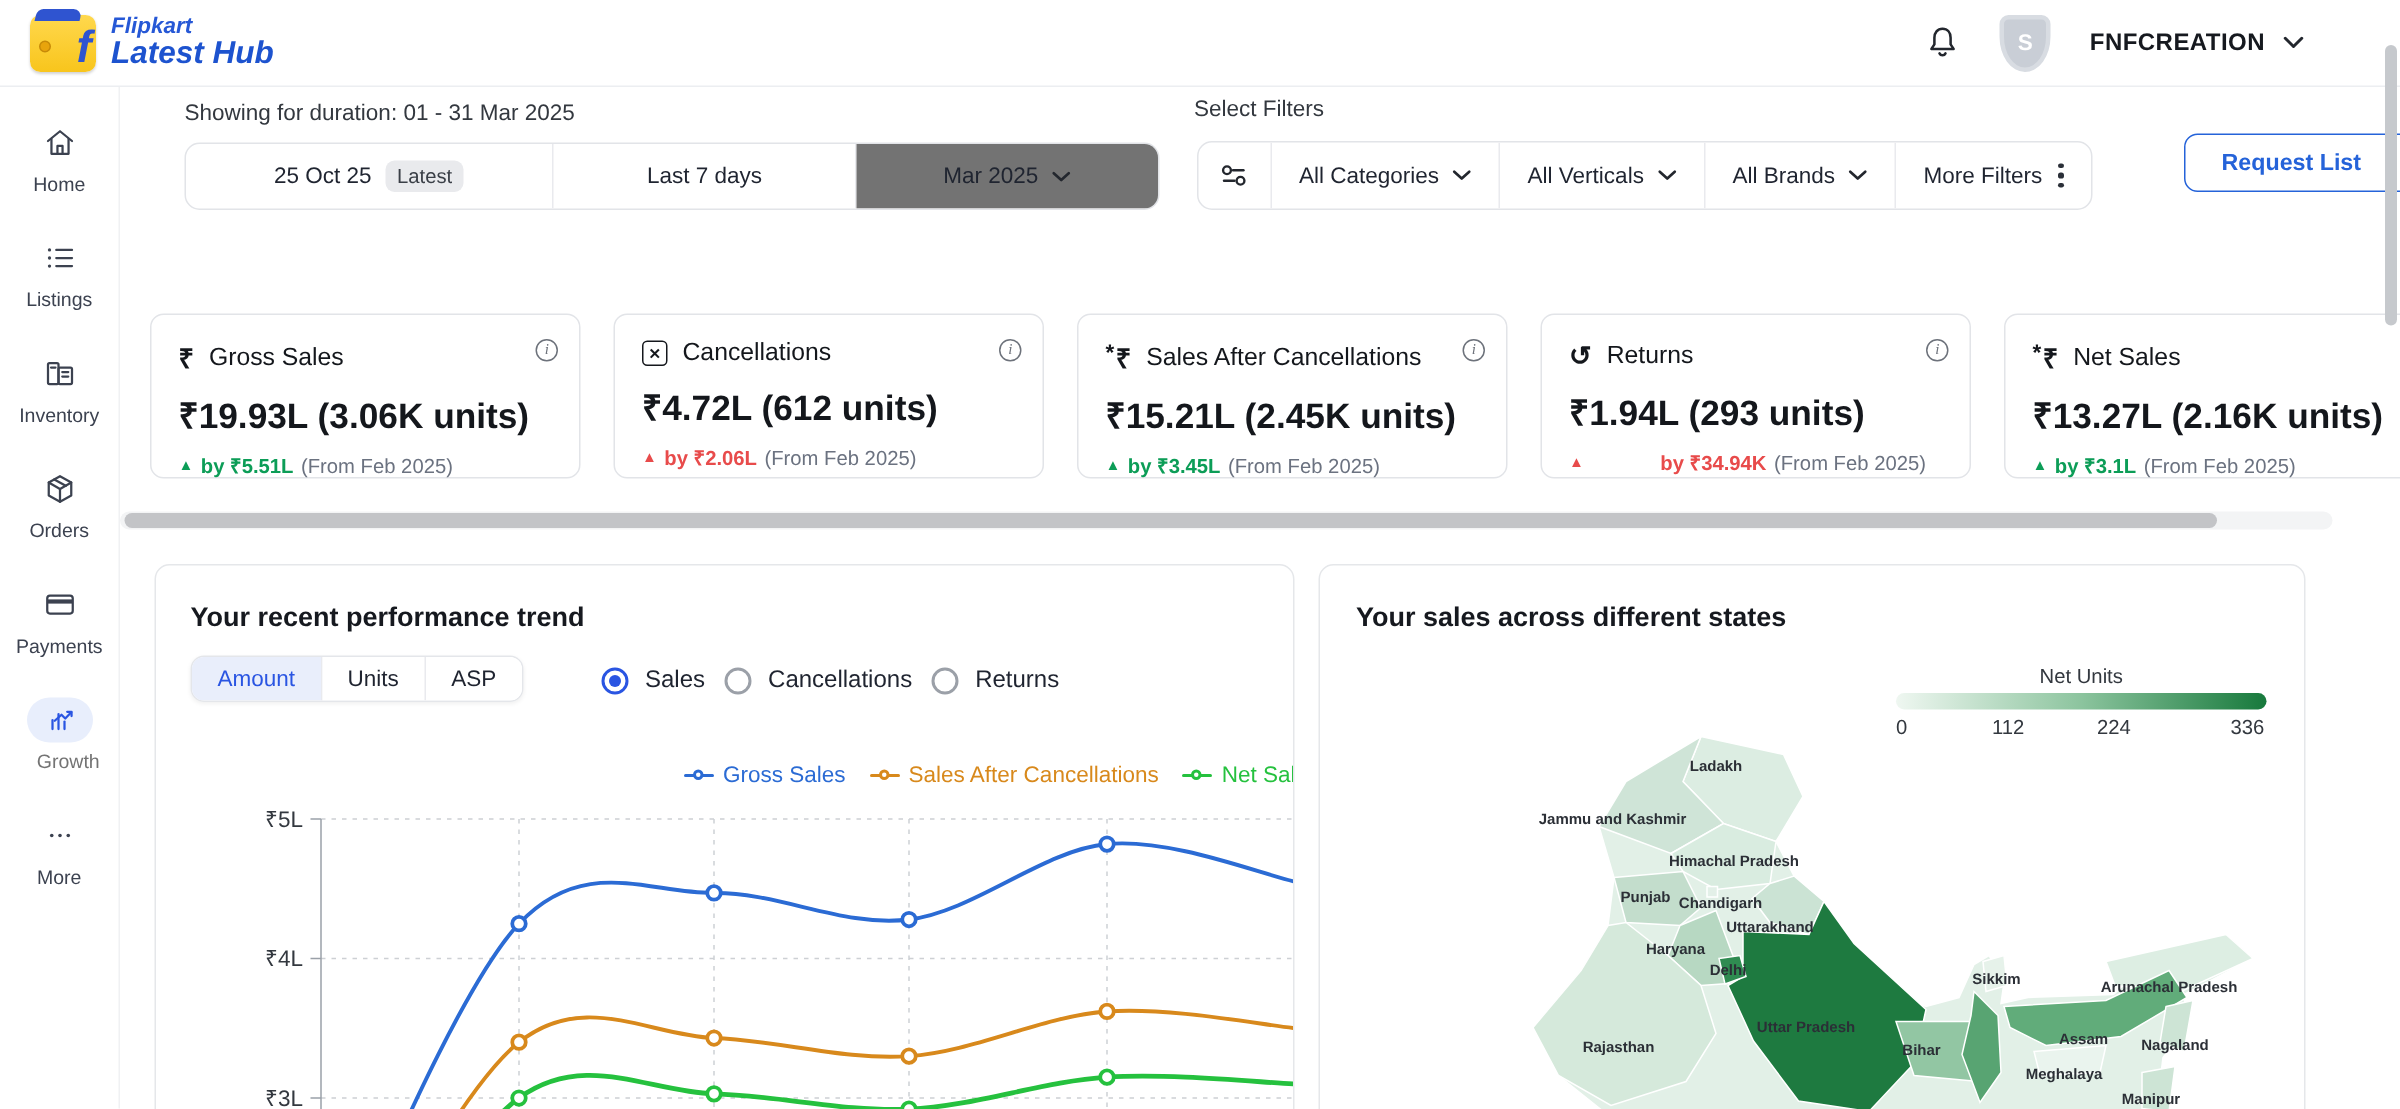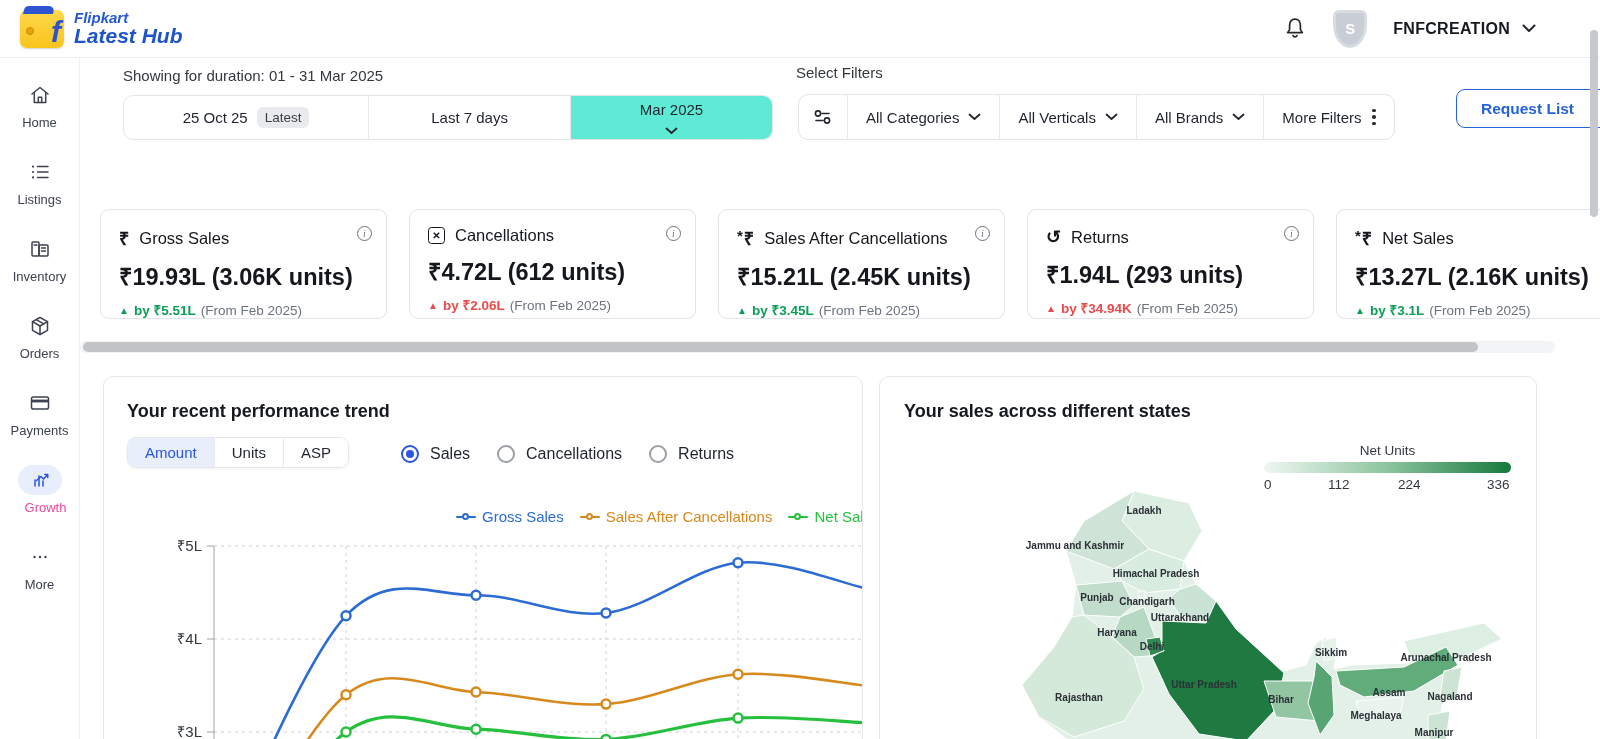--- a/index.html
+++ b/index.html
@@ -30,35 +30,35 @@
     letter-spacing:.3px; color:#16191f; cursor:pointer; }
 
   
   .sidebar { position:absolute; left:0; top:58px; width:80px; bottom:0; background:#fff;
     border-right:1px solid #f0f1f3; display:flex; flex-direction:column; align-items:center;
     padding-top:22px; gap:27px; z-index:20; }
   .navitem { display:flex; flex-direction:column; align-items:center; gap:5px; cursor:pointer; width:72px; }
   .navitem .nlabel { font-size:13px; color:#3c4250; }
   .navitem .icwrap { width:44px; height:30px; display:flex; align-items:center; justify-content:center; border-radius:15px; }
   .navitem.active .icwrap { background:#e8eefc; }
-  .navitem.active .nlabel { color:#ec4899;margin-left:12px; }
+  .navitem.active .nlabel { color:#737373;margin-left:12px; }
   .navitem svg { stroke:#3c4250; fill:none; stroke-width:1.5; stroke-linecap:round; stroke-linejoin:round; }
   .navitem.active svg { stroke:#2a55e2; }
 
   
   .main { position:absolute; left:80px; top:58px; right:0; bottom:0; background:#fff; }
   .duration { position:absolute; left:43px; top:9px; font-size:15px; color:#33383f; }
   .selfilters { position:absolute; left:716px; top:6px; font-size:15px; color:#33383f; }
 
   .datectrl { position:absolute; left:43px; top:37px; height:45px; width:650px; display:flex;
     border:1px solid #e2e4e8; border-radius:10px; overflow:hidden; background:#fff; }
   .dateseg { display:flex; align-items:center; justify-content:center; gap:9px; font-size:15px;
     color:#1f2430; border-right:1px solid #e9eaee; cursor:pointer; padding:0 14px; flex:1; }
   .dateseg:last-child { border-right:none; }
-  .dateseg.active { background:#5eead4;flex-direction:column; }
+  .dateseg.active { background:#737373; }
   .badge { background:#e9eaed; border-radius:6px; padding:3px 8px; font-size:13.5px; color:#3a3f47; }
   .caret svg { display:block; }
 
   .filterctrl { position:absolute; left:718px; top:36px; height:46px; display:flex;
     border:1px solid #e2e4e8; border-radius:10px; overflow:hidden; background:#fff; }
   .fseg { display:flex; align-items:center; justify-content:center; gap:9px; font-size:15px;
     border-right:1px solid #e9eaee; cursor:pointer; padding:0 18px; }
   .fseg:last-child { border-right:none; }
   .kebab { display:flex; flex-direction:column; gap:3px; margin-left:2px; }
   .kebab i { width:3.5px; height:3.5px; border-radius:50%; background:#2a2f38; }
@@ -97,21 +97,21 @@
   .mapcard { left:799px; top:318px; width:658px; height:450px; }
   .ptitle { position:absolute; left:23px; top:24px; font-size:18px; font-weight:bold; color:#16191f; }
   .mapcard .ptitle { left:24px; }
 
   .tabs { position:absolute; left:23px; top:60px; display:flex; border:1px solid #e4e6ea; border-radius:9px;
     overflow:hidden; box-shadow:0 1px 3px rgba(0,0,0,.06); }
   .tab { padding:6px 17px; font-size:15px; color:#1f2430; border-right:1px solid #e9eaee; cursor:pointer; background:#fff; }
   .tab:last-child { border-right:none; }
   .tab.active { background:#e9eefb; color:#2a55e2; }
 
-  .radios { position:absolute; left:297px; top:68px; display:flex; gap:27px; align-items:center; }
+  .radios { position:absolute; left:297px; top:68px; display:flex; gap:13px; align-items:center; }
   .radio { display:flex; align-items:center; gap:11px; font-size:16px; cursor:pointer; }
   .rdot { width:18px; height:18px; border:2px solid #9ba0a8; border-radius:50%; position:relative; flex:none; }
   .radio.selected .rdot { border-color:#2a55e2; }
   .radio.selected .rdot::after { content:""; position:absolute; left:3px; top:3px; width:8px; height:8px;
     border-radius:50%; background:#2a55e2; }
 
   .legend { position:absolute; left:352px; top:131px; display:flex; gap:16px; align-items:center; white-space:nowrap; }
   .legitem { display:flex; align-items:center; gap:6px; font-size:15px; cursor:pointer; }
   .legmark { width:20px; height:8px; position:relative; }
   .legmark .ln { position:absolute; left:0; top:3px; width:20px; height:2.5px; border-radius:2px; }
@@ -349,21 +349,21 @@
     </div>
     <div class="card">
       <div class="card-head">
           <span class="mi">↺</span>
         <span>Returns</span>
         </div>
       <span class="info">i</span>
       <div class="card-val">₹1.94L (293 units)</div>
       <div class="card-delta">
           <span class="tri neg" style="color: rgb(232, 75, 75);">▲</span>
-        <span class="delta-main neg" style="color: rgb(232, 75, 75);">by ₹34.94K</span>
+        <span class="delta-main neg" style="color: rgb(232, 75, 75); margin-left: 46px;">by ₹34.94K</span>
         <span class="delta-suffix">(From Feb 2025)</span>
         </div>
     </div>
     <div class="card">
       <div class="card-head">
           <span class="mi"><span class="starr">*</span>₹</span>
         <span>Net Sales</span>
         </div>
       <div class="card-val">₹13.27L (2.16K units)</div>
       <div class="card-delta">

